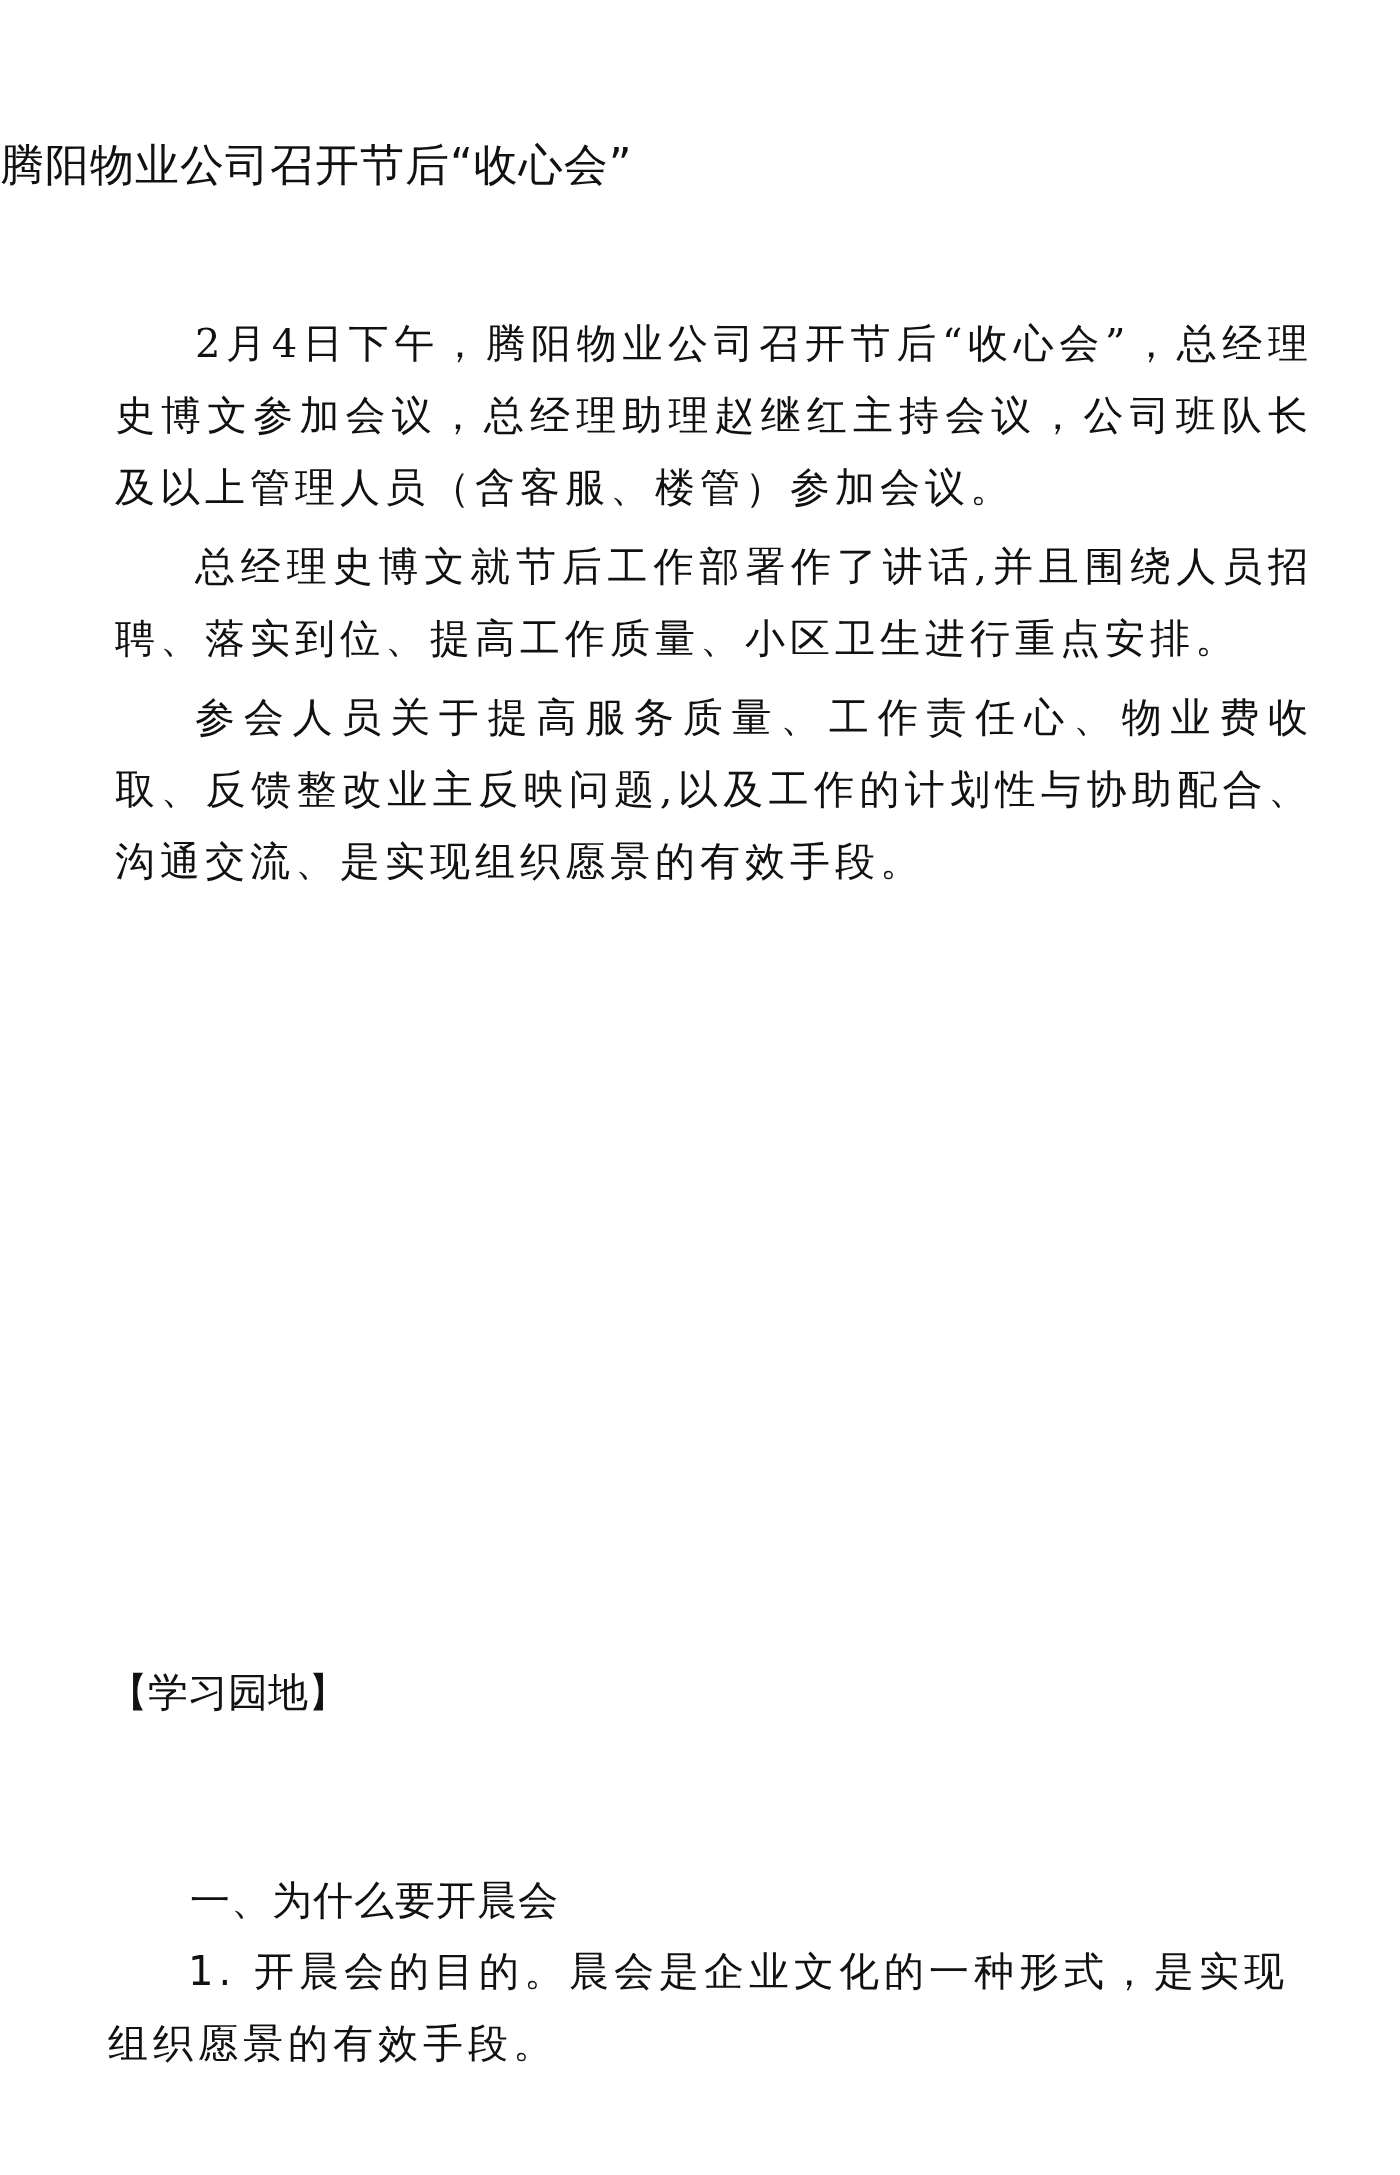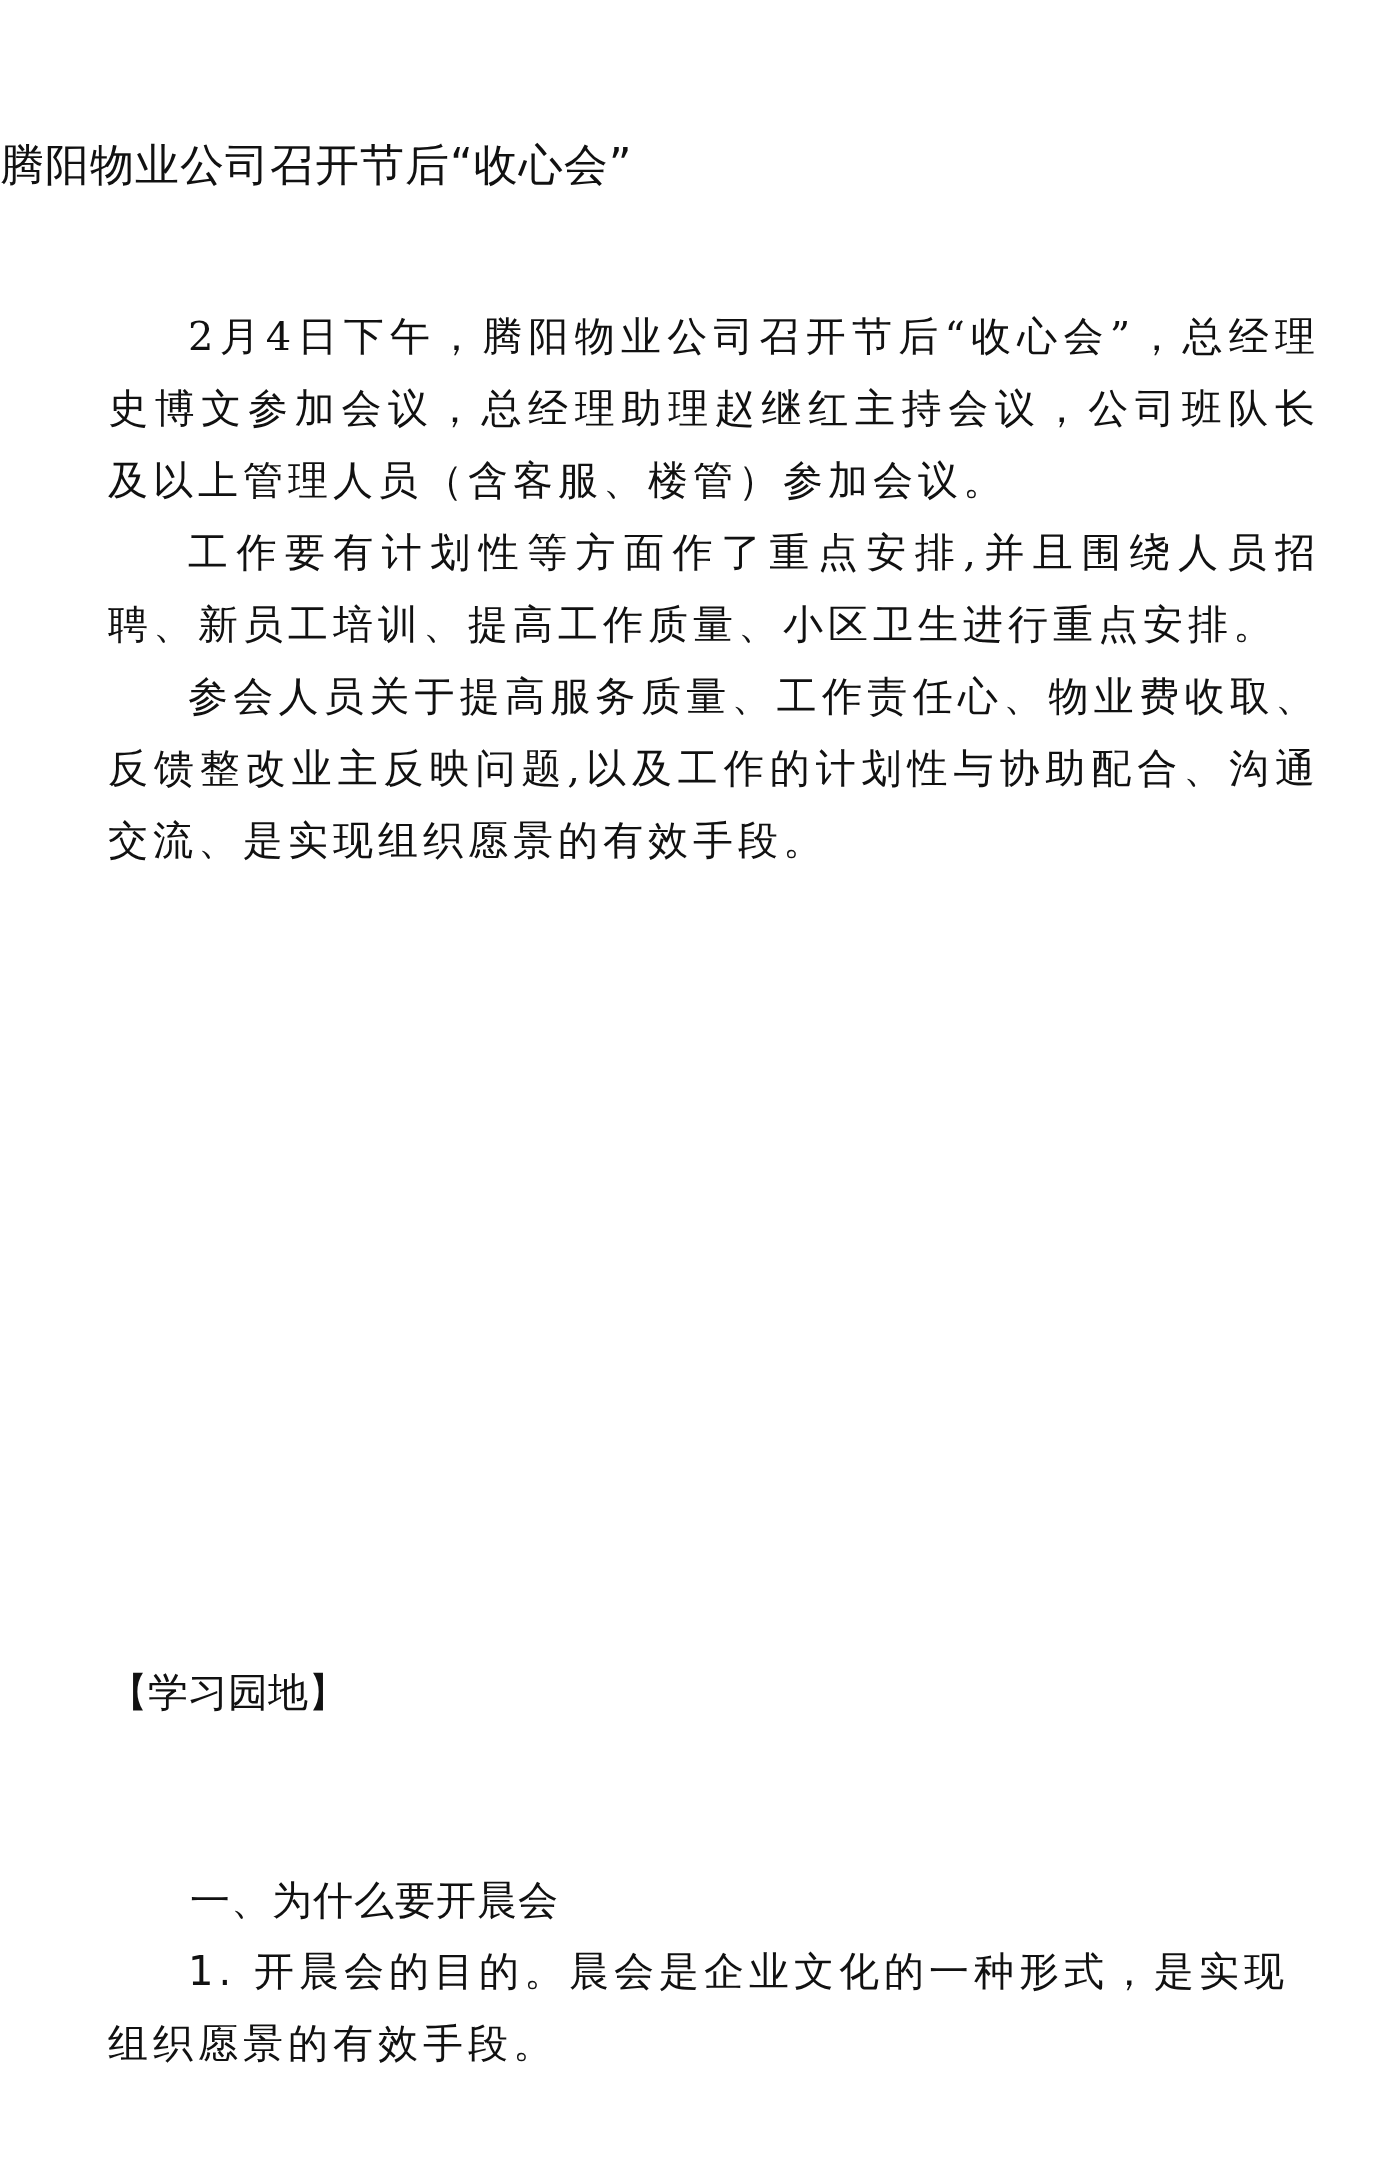--- a/index.html
+++ b/index.html
@@ -37,21 +37,21 @@
       position: absolute;
       left: 108px;
       width: 1212px;
       font-size: 40px;
       line-height: 72px;
       letter-spacing: 5px;
       text-align: justify;
       color: #111;
     }
     .para {
-      margin: 0;
+      margin: 7px;
       text-indent: 2em;
     }
     .section-label {
       position: absolute;
       left: 108px;
       top: 1615px;
       font-family: "DejaVu Sans", "Liberation Sans", sans-serif;
       font-weight: normal;
       font-size: 40px;
       line-height: 60px;
@@ -94,21 +94,21 @@
   </style>
 </head>
 <body>
 
 <div class="page">
 
   <div class="title">腾阳物业公司召开节后“收心会”</div>
 
   <div class="body-text" style="top: 300px;">
     <p class="para">2月4日下午，腾阳物业公司召开节后“收心会”，总经理史博文参加会议，总经理助理赵继红主持会议，公司班队长及以上管理人员（含客服、楼管）参加会议。</p>
-    <p class="para">工作要有计划性等方面作了重点安排,并且围绕人员招聘、新员工培训、提高工作质量、小区卫生进行重点安排。</p>
+    <p class="para">总经理史博文就节后工作部署作了讲话,并且围绕人员招聘、落实到位、提高工作质量、小区卫生进行重点安排。</p>
     <p class="para">参会人员关于提高服务质量、工作责任心、物业费收取、反馈整改业主反映问题,以及工作的计划性与协助配合、沟通交流、是实现组织愿景的有效手段。</p>
   </div>
 
   <div class="section-label">【学习园地】</div>
 
 
   <div class="heading">一、为什么要开晨会</div>
 
   <div class="point">
     <span class="lead">1. 开晨会的目的。</span><span>晨会是企业文化的一种形式，是实现组织愿景的有效手段。</span>

